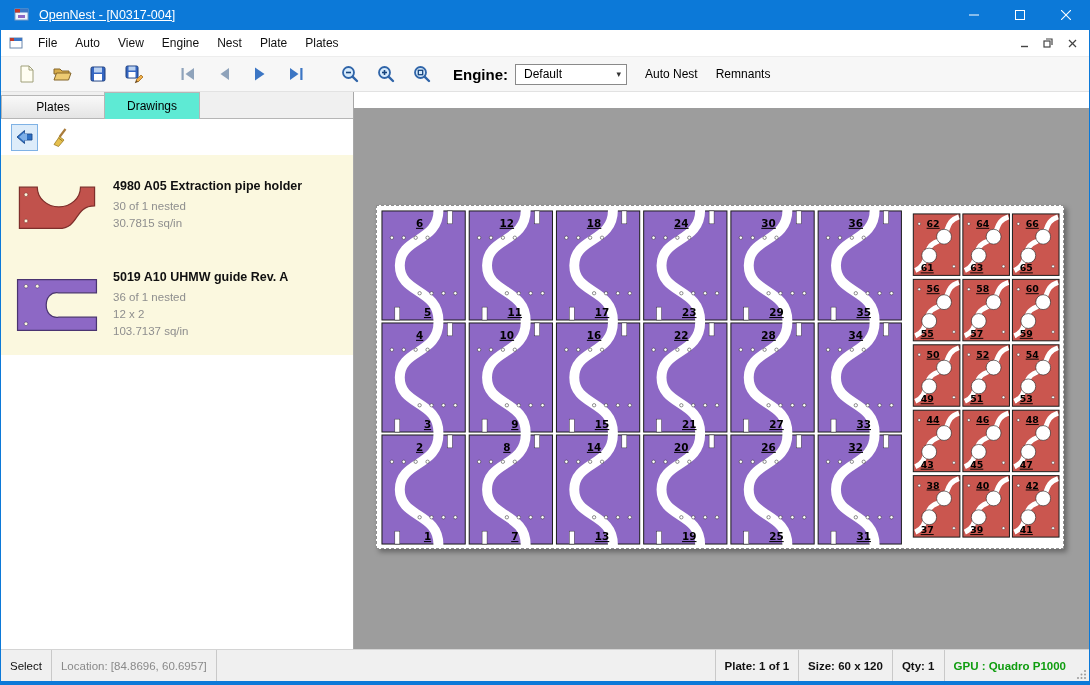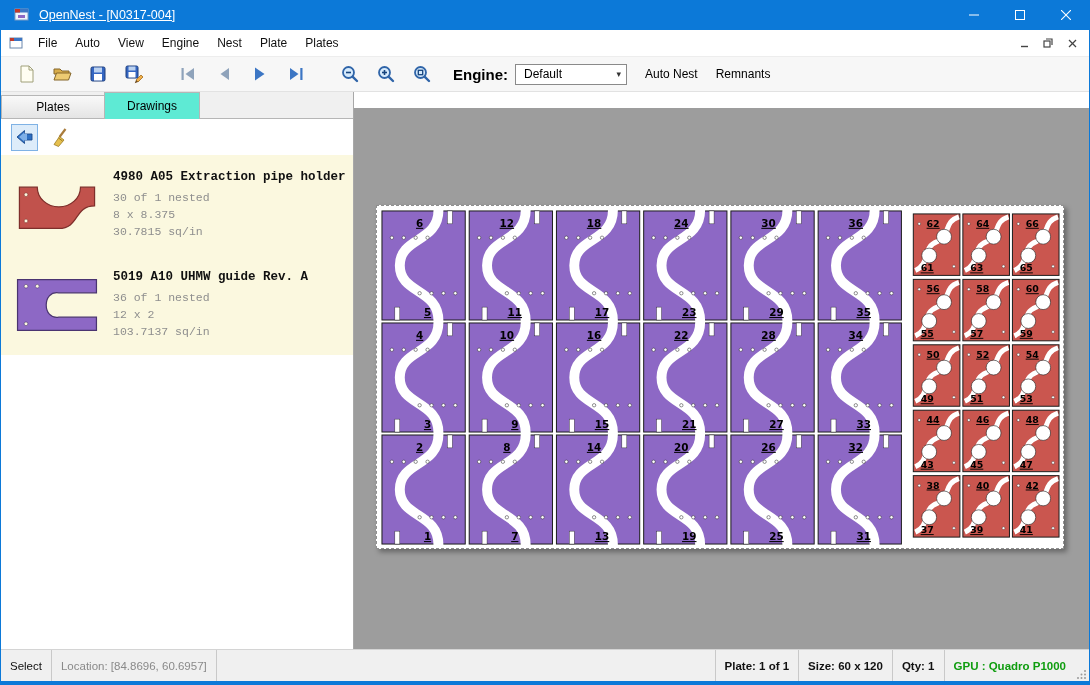--- a/index.html
+++ b/index.html
@@ -37,21 +37,21 @@
   .content { flex:1 1 auto; display:flex; min-height:0; }
   .left-panel { width:353px; flex:0 0 auto; border-right:1px solid #a8a8a8; background:#fff; display:flex; flex-direction:column; }
   .tabstrip { height:27px; flex:0 0 auto; background:#f0f0f0; border-bottom:1px solid #b6b6b6; display:flex; align-items:flex-end; }
   .tab { width:104px; height:23px; line-height:22px; text-align:center; font-size:12px; border:1px solid #b6b6b6; border-bottom:none; background:linear-gradient(#f9f9f9,#e4e4e4); margin-left:-1px; }
   .tab:first-child { margin-left:0; }
   .tab.active { background:#5eead4; height:27px; line-height:26px; margin-bottom:-1px; width:96px; }
   .panel-toolbar { height:36px; flex:0 0 auto; display:flex; align-items:center; padding-left:10px; gap:9px; background:#fff; }
   .ptool-btn { width:27px; height:27px; display:flex; align-items:center; justify-content:center; border:1px solid transparent; }
   .ptool-btn.selected { background:#ddecfa; border-color:#7fb2e5; }
   .drawing-list { flex:1 1 auto; background:#fff; }
-  .drawing-item { height:100px; background:#fbf8df; display:flex; align-items:center; padding:0 6px 0 8px;font-family:Liberation Mono, monospace; }
+  .drawing-item { height:100px; background:#fbf8df; display:flex; align-items:center; padding:0 6px 0 8px; }
   .thumb { width:96px; flex:0 0 auto; display:flex; justify-content:center; align-items:center; }
   .meta { margin-left:8px; }
   .dtitle { font-weight:bold; font-size:12.5px; color:#101010; margin-bottom:5px; }
   .dsub { font-size:11.5px; color:#8e8e8e; line-height:17px; }
 
   .canvas { flex:1 1 auto; background:#9d9d9d; position:relative; min-width:0; }
   .canvas-top { height:16px; background:#fff; }
   .plate { position:absolute; left:22px; top:113px; width:688px; height:344px; background:#fff; border:1px dashed #8f8f8f; box-shadow:3px 3px 5px rgba(0,0,0,0.35); }
   #nest-svg { width:100%; height:100%; display:block; font-family:"DejaVu Sans", sans-serif; }
 
@@ -246,21 +246,20 @@
           <div class="thumb">
             <svg width="90" height="62" viewBox="0 0 92 66">
               <path d="M6,14 H25 A23,21 0 1 0 71,14 H86 V34 C64,34 70,58 48,58 H6 Z" stroke="#7e2f2b" stroke-width="1.3" fill="#c1524c"></path>
               <circle cx="13" cy="22" r="2" fill="#fbf8df" stroke="#7e2f2b" stroke-width="0.6"></circle>
               <circle cx="13" cy="50" r="2" fill="#fbf8df" stroke="#7e2f2b" stroke-width="0.6"></circle>
             </svg>
           </div>
           <div class="meta">
             <div class="dtitle">4980 A05 Extraction pipe holder</div>
             <div class="dsub">30 of 1 nested</div>
-            <div class="dsub">8 x 8.375</div>
             <div class="dsub">30.7815 sq/in</div>
           </div>
         </div>
         <div class="drawing-item">
           <div class="thumb">
             <svg width="90" height="62" viewBox="0 0 92 66">
               <path d="M4,6 H88 V20 H48 C30,17 30,49 48,46 H88 V60 H4 Z" stroke="#4a3470" stroke-width="1.3" fill="#8d68c5"></path>
               <circle cx="13" cy="13" r="2" fill="#fbf8df" stroke="#4a3470" stroke-width="0.6"></circle>
               <circle cx="25" cy="13" r="2" fill="#fbf8df" stroke="#4a3470" stroke-width="0.6"></circle>
               <circle cx="13" cy="53" r="2" fill="#fbf8df" stroke="#4a3470" stroke-width="0.6"></circle>

